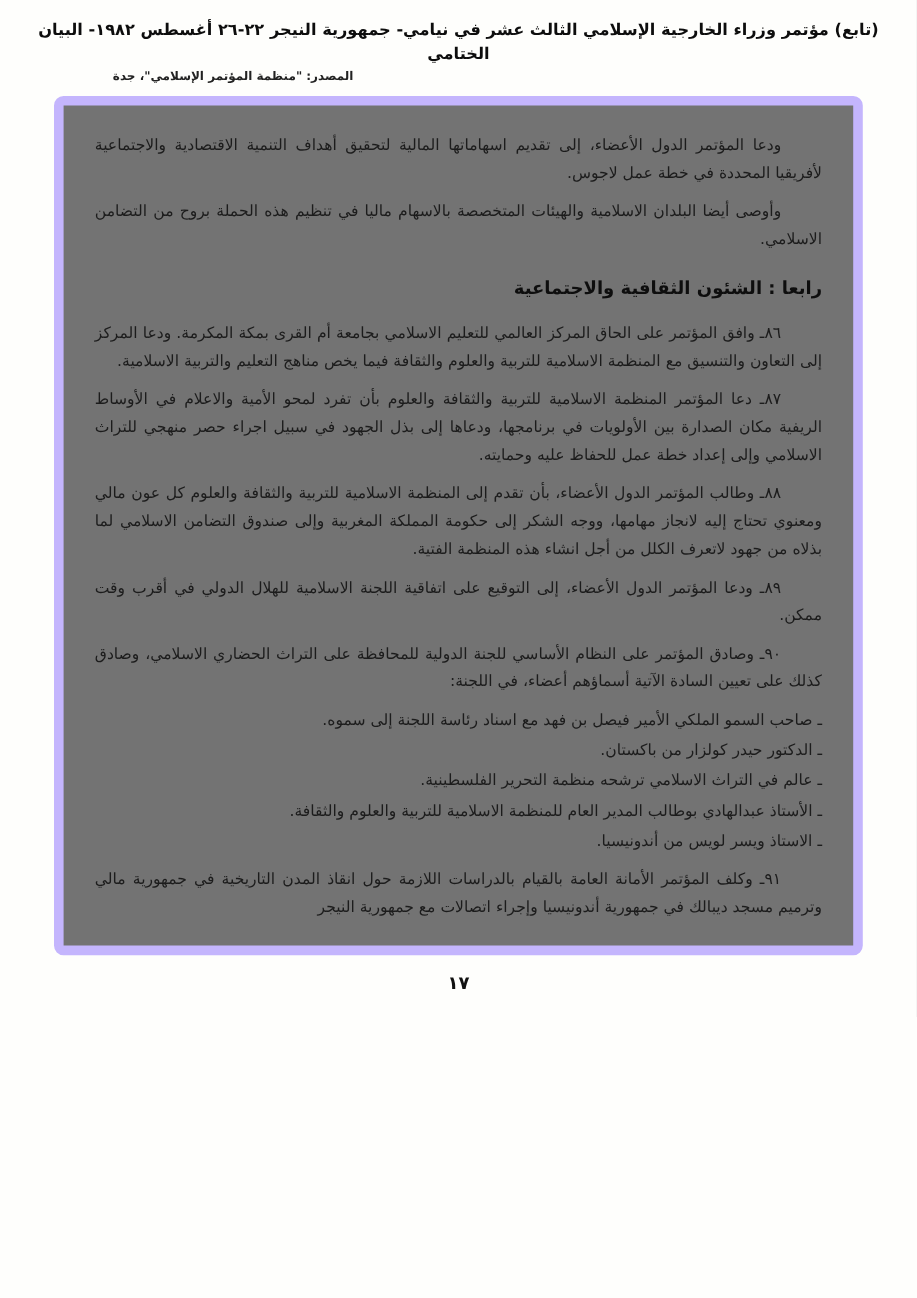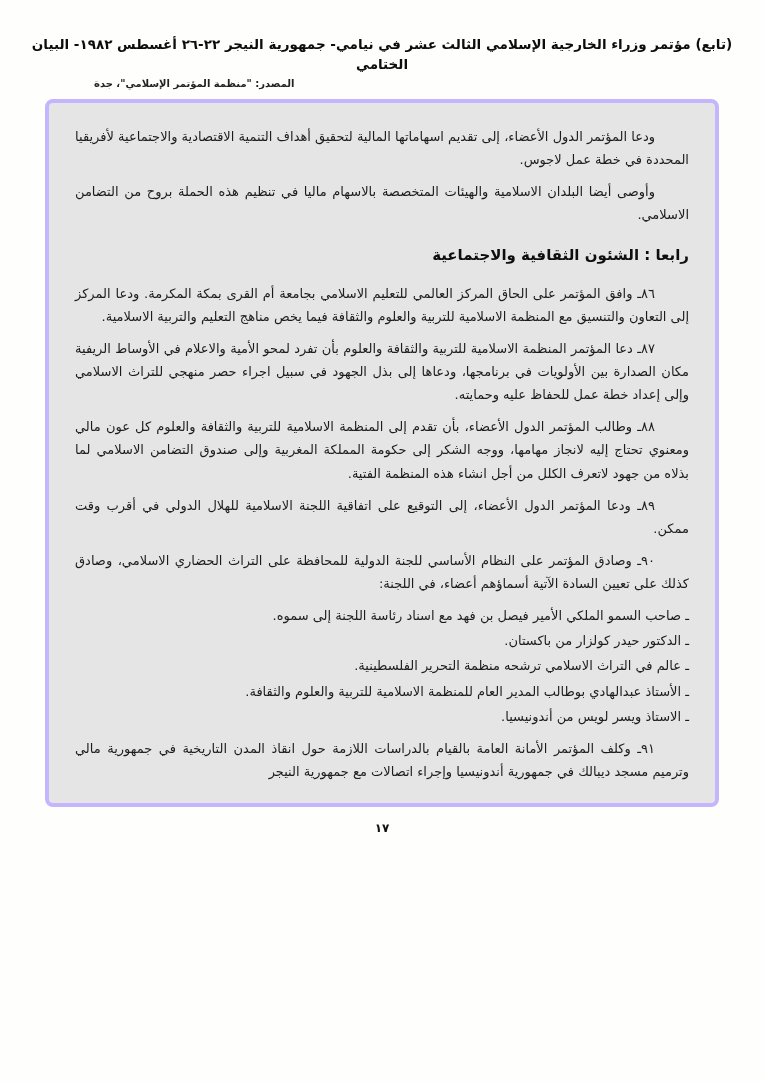--- a/index.html
+++ b/index.html
@@ -9,21 +9,21 @@
   }
   .page {
     width: 764px;
     min-height: 1082px;
     margin: 0 auto;
     background: #fefefc;
     box-sizing: border-box;
     font-family: "DejaVu Sans", sans-serif;
     color: #161616;
     position: relative;
-    padding-top: 28px;
+    padding-top: 9px;
   }
   .doc-header {
     direction: rtl;
     padding: 6px 16px 0 16px;
   }
   .doc-title {
     font-weight: bold;
     font-size: 13.5px;
     line-height: 1.5;
     text-align: center;
@@ -32,28 +32,28 @@
   .doc-source {
     direction: rtl;
     font-weight: bold;
     font-size: 10px;
     color: #222;
     text-align: left;
     padding: 3px 0 0 78px;
   }
   .content-frame {
     margin: 10px 45px 0 45px;
-    border: 4px solid #c4b5fd;
+    border: 8px solid #c4b5fd;
     border-radius: 8px;
     padding: 22px 26px 20px 26px;
     direction: rtl;
     text-align: justify;
     font-size: 13px;
     line-height: 1.78;
-    background: #e5e5e5;
+    background: #737373;
     color: #1c1c1c;
   }
   .content-frame p {
     margin: 0 0 9px 0;
     text-indent: 34px;
   }
   .section-heading {
     font-weight: bold;
     font-size: 15px;
     margin: 16px 0 13px 0;
@@ -67,21 +67,21 @@
   }
   .committee-list li {
     margin: 0 0 2px 0;
   }
   .last-paragraph {
     margin-bottom: 0 !important;
   }
   .page-footer {
     text-align: center;
     font-weight: bold;
-    font-size: 12px;
+    font-size: 15px;
     padding: 14px 0 10px 0;
     color: #111;
   }
 </style>
 </head>
 <body>
 
 <div class="page">
 
   <div class="doc-header">

